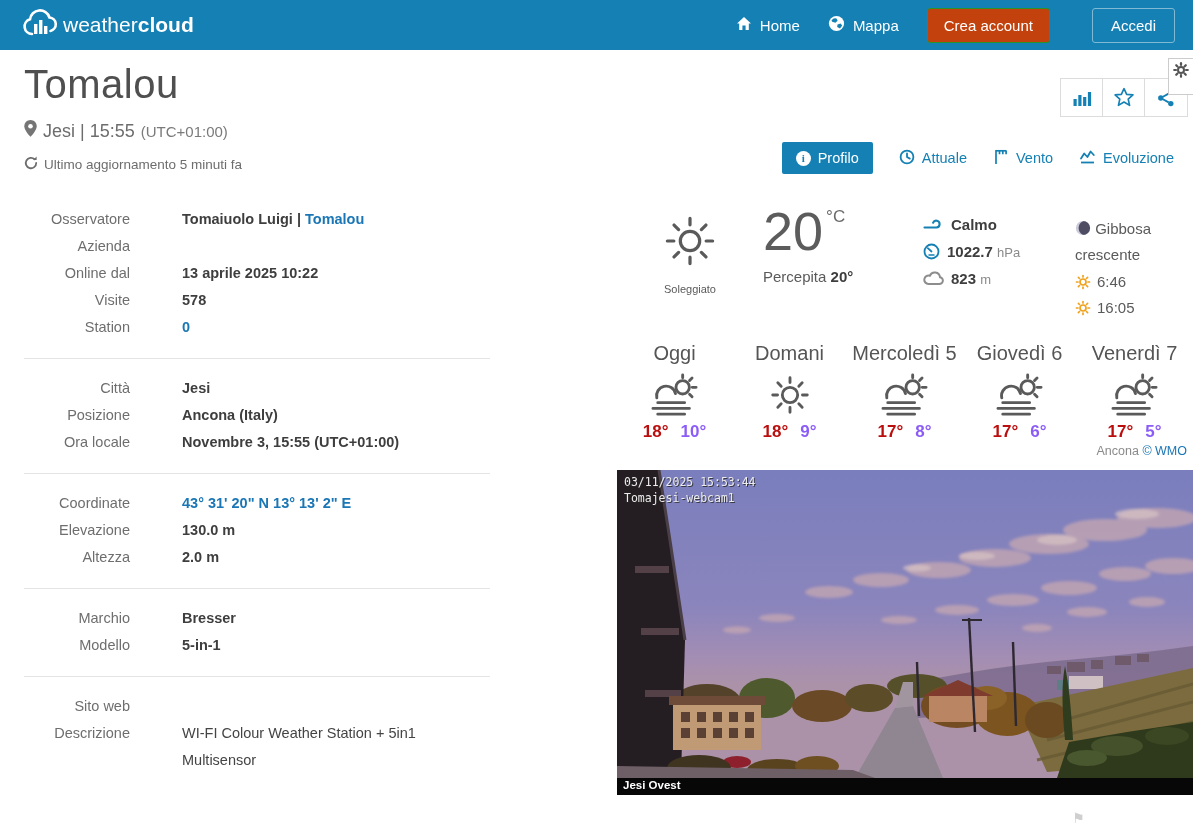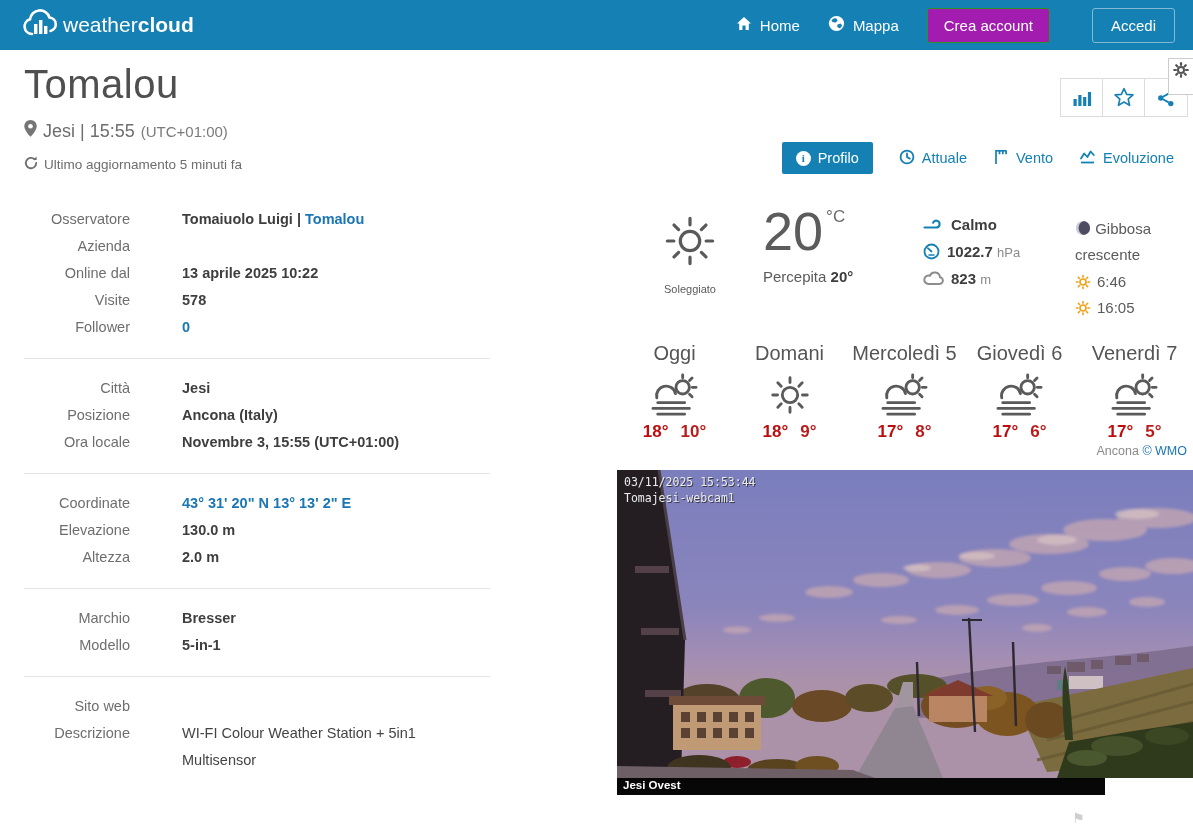--- a/index.html
+++ b/index.html
@@ -6,21 +6,21 @@
   html,body { background:#fff; font-family:"Liberation Sans", sans-serif; }
   .page { position:relative; width:1193px; height:833px; overflow:hidden; background:#fff; }
 
   
   .topbar { position:absolute; left:0; top:0; width:1193px; height:50px; background:#1480b4;
             display:flex; align-items:center; padding:0 18px 0 22px; }
   .brand { display:flex; align-items:center; gap:3px; color:#fff; font-size:21px; }
   .brand .bold { font-weight:bold; }
   .topnav { margin-left:auto; display:flex; align-items:center; gap:28px; }
   .navitem { display:flex; align-items:center; gap:8px; color:#fff; font-size:15px; cursor:pointer; }
-  .btn-green { background:#a21caf; color:#fff; border:1px solid #2a932a; font-size:15px;
+  .btn-green { background:#c2410c; color:#fff; border:1px solid #2a932a; font-size:15px;
                padding:8px 16px; border-radius:3px; cursor:pointer; }
   .btn-ghost { background:transparent; color:#fff; border:1px solid #7fb9d4; font-size:15px;
                padding:8px 18px; border-radius:3px; cursor:pointer; margin-left:14px; }
 
   
   .title { position:absolute; left:24px; top:62px; font-size:40px; color:#4f4f4f; letter-spacing:.5px; }
   .subtitle { position:absolute; left:24px; top:120px; font-size:18px; color:#6d6d6d;
               display:flex; align-items:center; gap:6px; }
   .subtitle .tz { font-size:15px; color:#7a7a7a; }
   .updated { position:absolute; left:24px; top:156px; font-size:13.5px; color:#6d6d6d;
@@ -67,32 +67,32 @@
   .cur-astro { width:118px; padding-top:13px; font-size:15px; color:#5a5a5a; line-height:1.75; }
   .astro-row { display:flex; align-items:center; gap:6px; }
 
   
   .forecast { position:absolute; left:617px; top:342px; width:576px; display:flex; }
   .fday { width:115px; text-align:center; }
   .fday .dlab { font-size:20px; color:#555; }
   .fday .dicon { margin:7px 0 4px 0; height:46px; }
   .temps { font-size:17px; font-weight:bold; }
   .thigh { color:#bb0f0f; margin-right:12px; }
-  .tlow  { color:#b91c1c; }
+  .tlow  { color:#8b5cf6; }
   .attribution { position:absolute; left:617px; top:444px; width:570px; text-align:right;
                  font-size:12.5px; color:#8b8b8b; }
   .attribution a { color:#1a76b5; text-decoration:none; cursor:pointer; }
 
   
   .webcam { position:absolute; left:617px; top:470px; width:576px; }
   .photo { position:relative; width:576px; height:308px; overflow:hidden; }
   .photo svg { display:block; }
   .stamp { position:absolute; left:7px; top:5px; font-family:"DejaVu Sans Mono", monospace;
            font-size:11.5px; color:#ececec; line-height:1.35; text-shadow:1px 1px 0 rgba(40,40,40,.8); }
-  .caption { width:488px; height:17px; background:#070707; color:#fff; font-size:11.5px;
+  .caption { width:576px; height:17px; background:#070707; color:#fff; font-size:11.5px;
              font-weight:bold; padding:1px 0 0 6px; }
 
   .flagmark { position:absolute; left:1072px; top:810px; color:#cfcfcf; font-size:14px;
               font-family:"DejaVu Sans", sans-serif; cursor:pointer; }
 </style>
 </head>
 <body>
 
 <div class="page">
 
@@ -238,21 +238,21 @@
     </div>
     <div class="prow">
       <span class="plabel">Online dal</span>
       <span class="pvalue">13 aprile 2025 10:22</span>
     </div>
     <div class="prow">
       <span class="plabel">Visite</span>
       <span class="pvalue">578</span>
     </div>
     <div class="prow">
-      <span class="plabel">Follower</span>
+      <span class="plabel">Station</span>
       <span class="pvalue"><a class="plink">0</a></span>
     </div>
     <hr class="pdivider">
     <div class="prow">
       <span class="plabel">Città</span>
       <span class="pvalue">Jesi</span>
     </div>
     <div class="prow">
       <span class="plabel">Posizione</span>
       <span class="pvalue">Ancona (Italy)</span>

